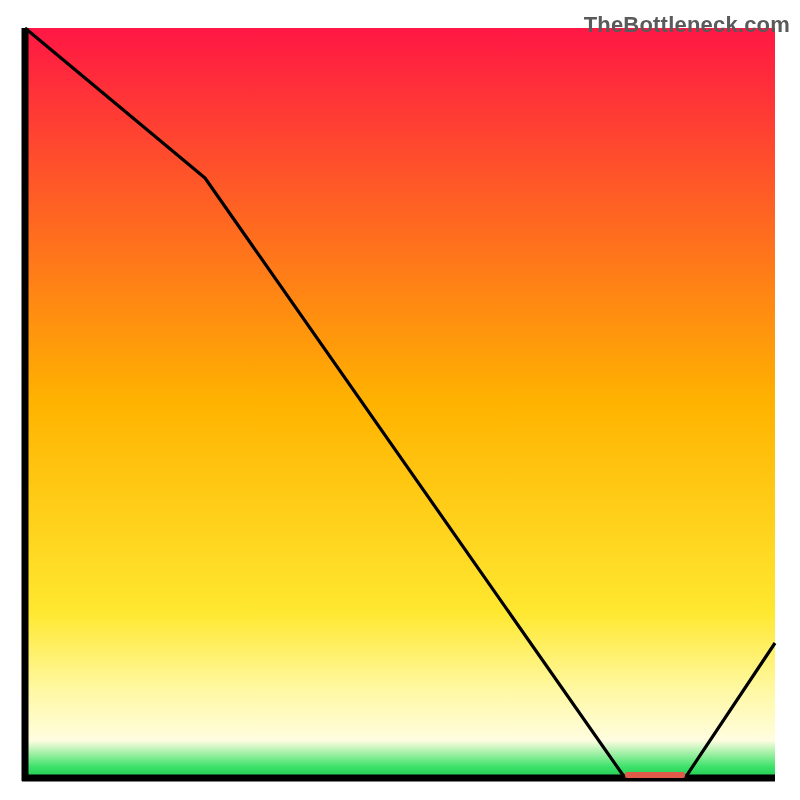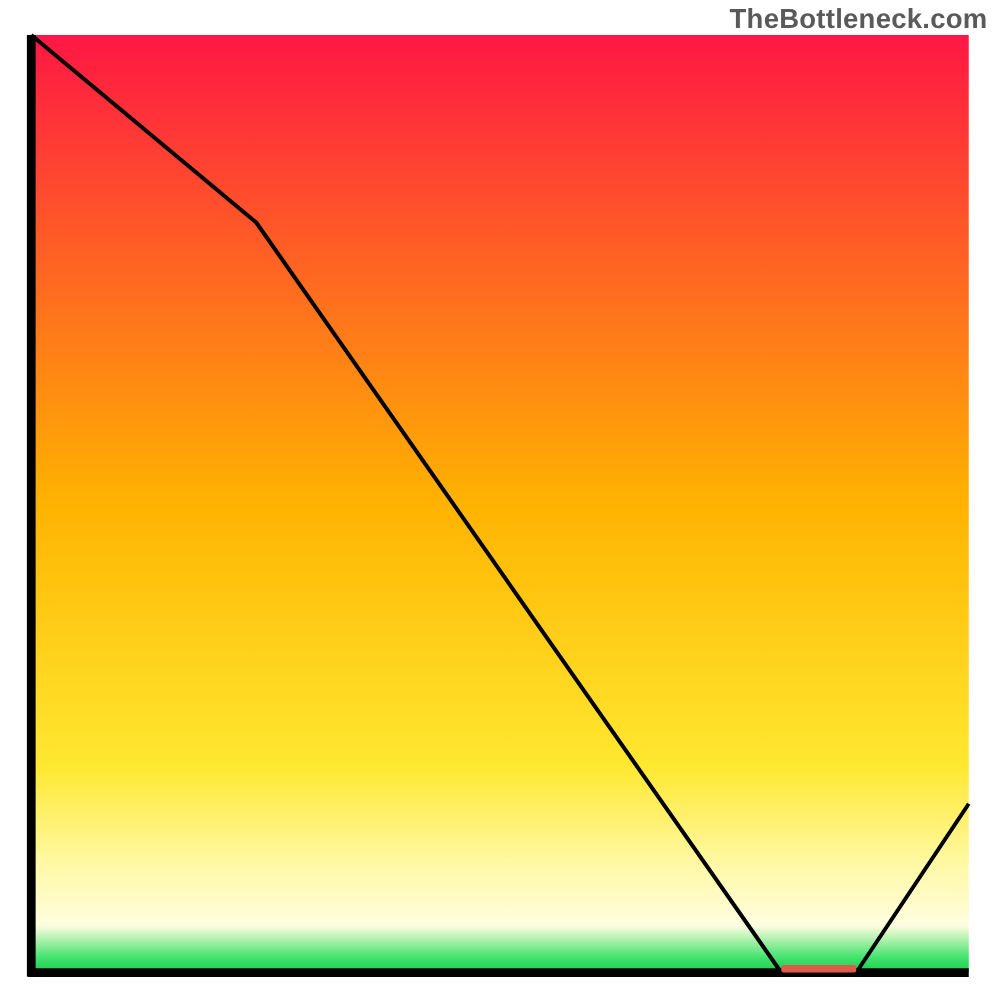--- a/index.html
+++ b/index.html
@@ -10,21 +10,21 @@
     background: #ffffff;
     font-family: Arial, Helvetica, sans-serif;
   }
   .container {
     position: relative;
     width: 800px;
     height: 800px;
   }
   .watermark {
     position: absolute;
-    top: 2px;
+    top: 12px;
     right: 10px;
     font-size: 22px;
     font-weight: 600;
     color: #5a5a5a;
     letter-spacing: 0.2px;
   }
   svg {
     display: block;
   }
 </style>

